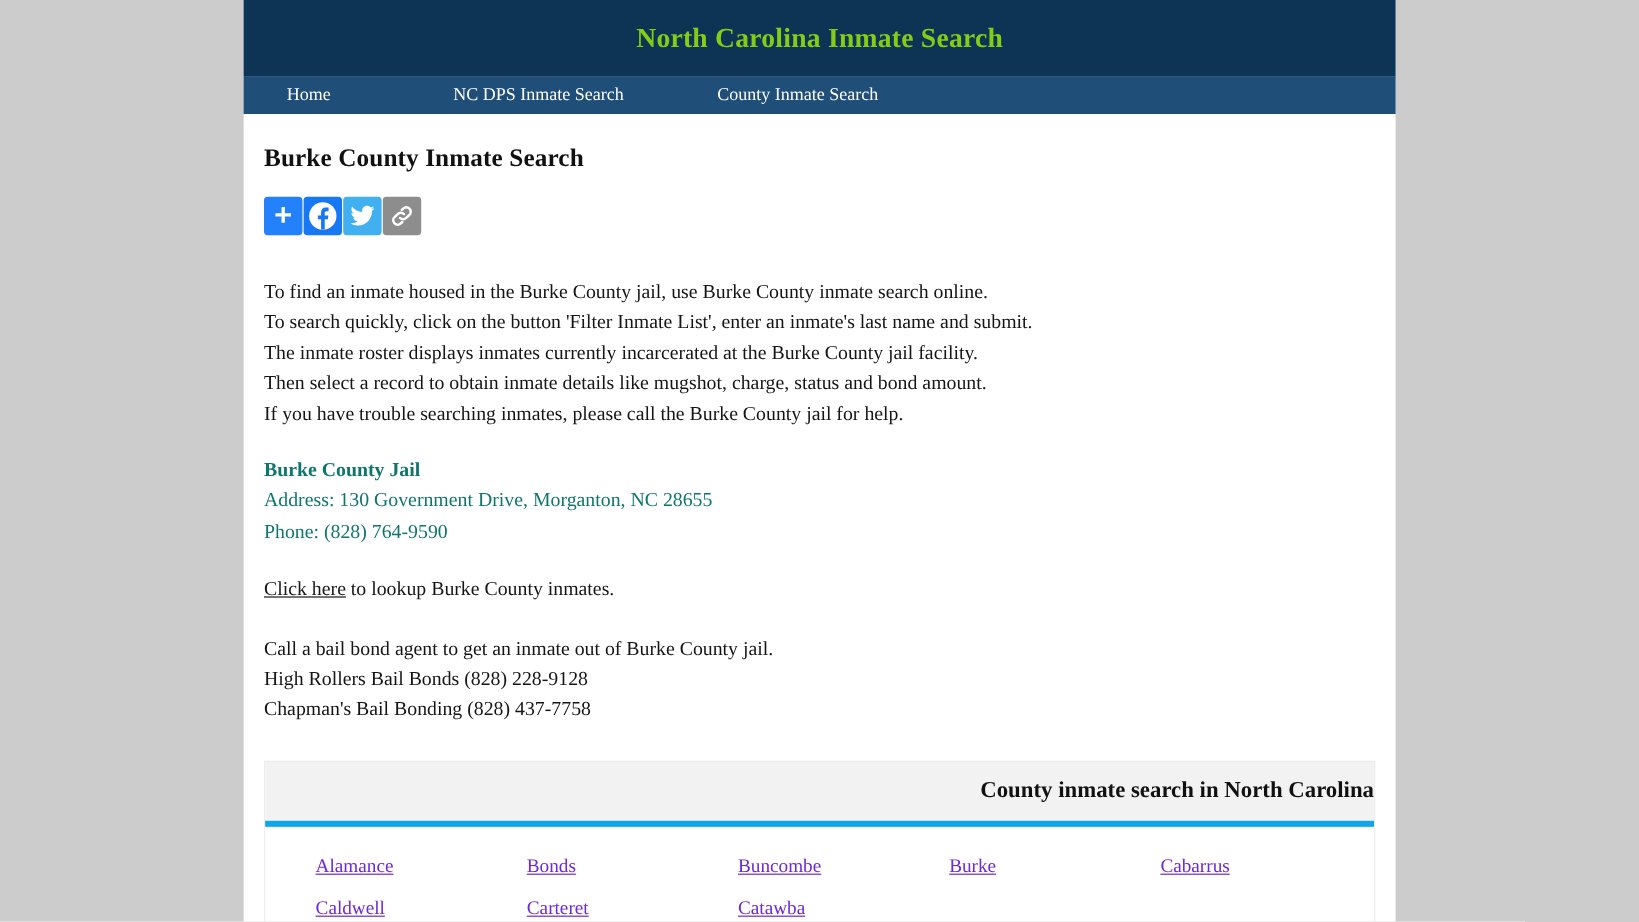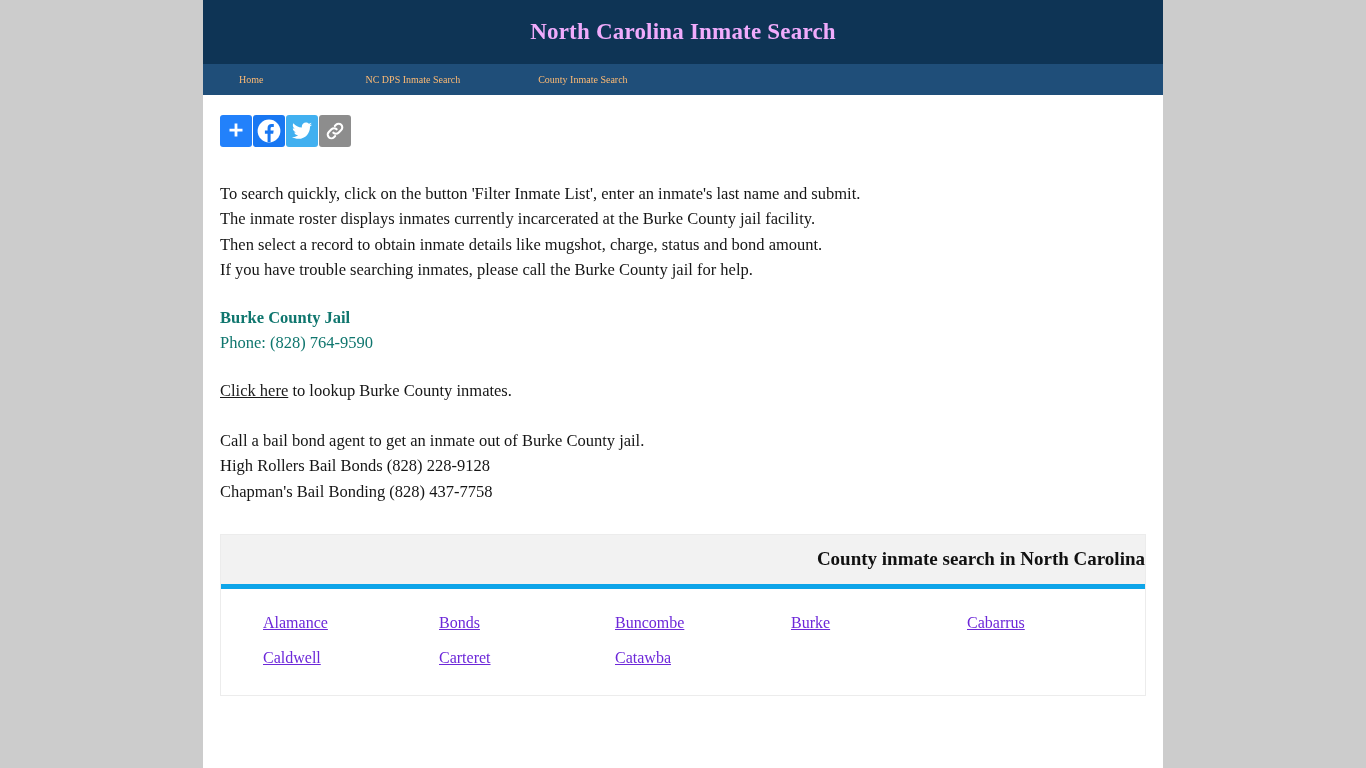--- a/index.html
+++ b/index.html
@@ -25,40 +25,40 @@
 
   
   .site-header {
     background: #0e3455;
     height: 64px;
     display: flex;
     align-items: center;
     justify-content: center;
   }
   .site-title {
-    color: #f0abfc;
+    color: #84cc16;
     font-family: "Liberation Serif", "DejaVu Serif", serif;
     font-size: 23px;
     font-weight: bold;
     letter-spacing: .2px;
     margin: 0;
     text-align: center;
   }
 
   
   .site-nav {
     background: #1f4e79;
     height: 31px;
     display: flex;
     align-items: center;
     padding-left: 0;
   }
   .nav-item {
-    color: #fdba74;
-    font-size: 10px;
+    color: #ffffff;
+    font-size: 15px;
     text-decoration: none;
     display: inline-block;
     line-height: 31px;
     white-space: nowrap;
   }
   .nav-item.n0 { margin-left: 36px; }
   .nav-item.n1 { margin-left: 102px; }
   .nav-item.n2 { margin-left: 78px; }
 
   
@@ -175,20 +175,21 @@
   </div>
 
   <nav class="site-nav">
     <a href="#" class="nav-item n0">Home</a>
     <a href="#" class="nav-item n1">NC DPS Inmate Search</a>
     <a href="#" class="nav-item n2">County Inmate Search</a>
   </nav>
 
   <div class="content">
 
+    <h2 class="page-title">Burke County Inmate Search</h2>
 
     <div class="share-row">
 
       <div class="share-btn share-addthis">
         <svg width="20" height="20" viewBox="0 0 20 20" aria-hidden="true">
           <path d="M8.6 2.6h2.8v5.1h5.1v2.8h-5.1v5.1H8.6v-5.1H3.5V7.7h5.1z" fill="#ffffff"></path>
         </svg>
       </div>
 
       <div class="share-btn share-facebook">
@@ -209,28 +210,30 @@
           <g fill="none" stroke="#ffffff" stroke-width="2.3" stroke-linecap="round">
             <path d="M10.2 13.8a4 4 0 0 0 5.66 0l2.9-2.9a4 4 0 1 0-5.66-5.66l-1.3 1.3"></path>
             <path d="M13.8 10.2a4 4 0 0 0-5.66 0l-2.9 2.9a4 4 0 1 0 5.66 5.66l1.3-1.3"></path>
           </g>
         </svg>
       </div>
 
     </div>
 
     <p class="intro">
+      <span class="line">To find an inmate housed in the Burke County jail, use Burke County inmate search online.</span>
       <span class="line">To search quickly, click on the button 'Filter Inmate List', enter an inmate's last name and submit.</span>
       <span class="line">The inmate roster displays inmates currently incarcerated at the Burke County jail facility.</span>
       <span class="line">Then select a record to obtain inmate details like mugshot, charge, status and bond amount.</span>
       <span class="line">If you have trouble searching inmates, please call the Burke County jail for help.</span>
     </p>
 
     <p class="jail-block">
       <span class="jail-name">Burke County Jail</span>
+      <span class="line">Address: 130 Government Drive, Morganton, NC 28655</span>
       <span class="line">Phone: (828) 764-9590</span>
     </p>
 
     <p class="lookup-line"><a href="#" class="lookup-link">Click here</a><span> to lookup Burke County inmates.</span></p>
 
     <p class="bail-block">
       <span class="line">Call a bail bond agent to get an inmate out of Burke County jail.</span>
       <span class="line">High Rollers Bail Bonds (828) 228-9128</span>
       <span class="line">Chapman's Bail Bonding (828) 437-7758</span>
     </p>

